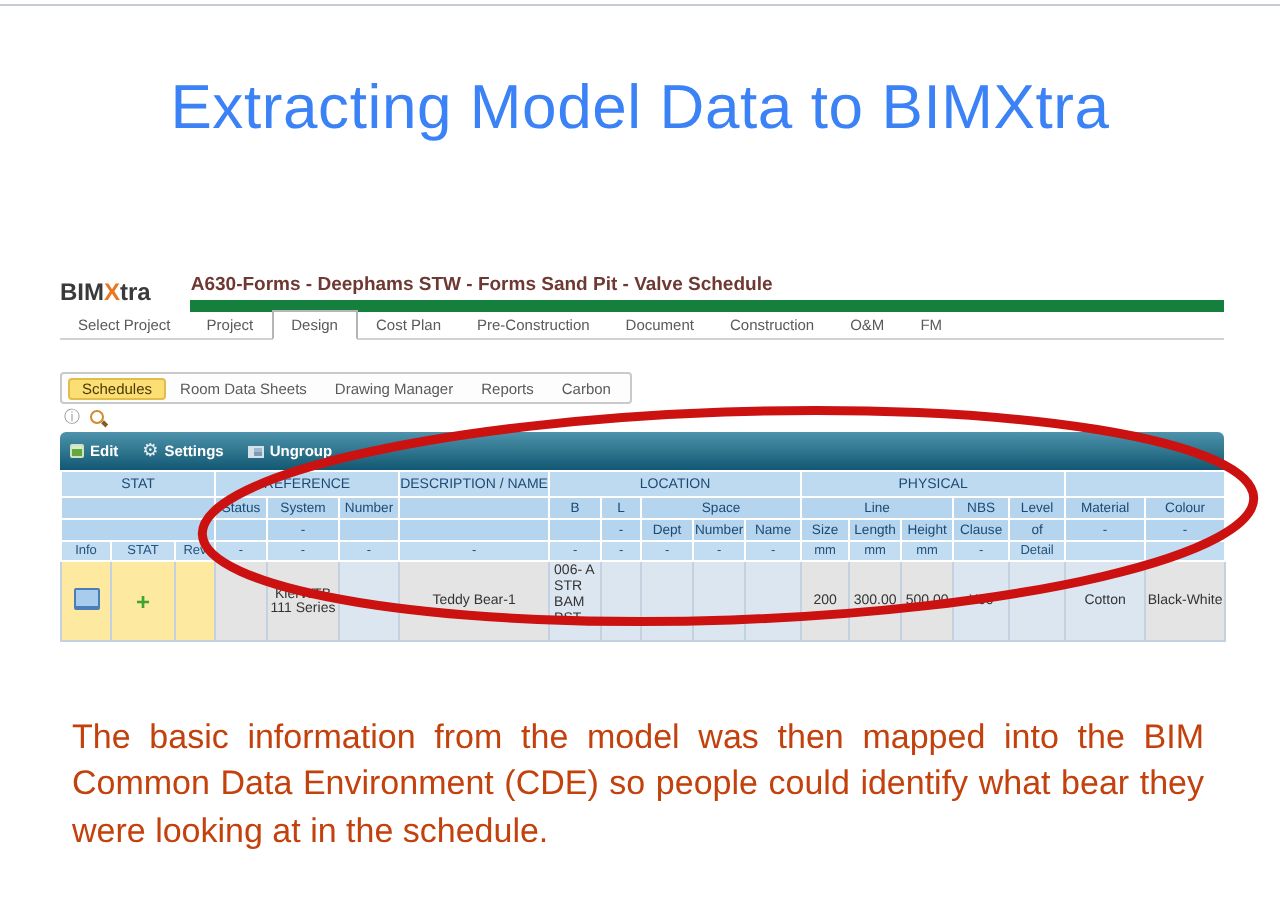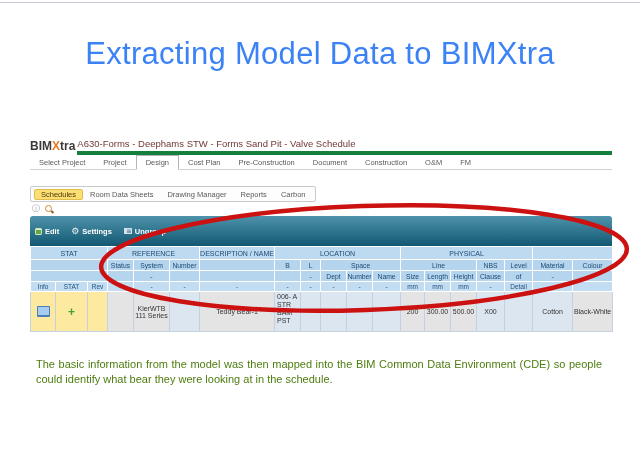--- a/index.html
+++ b/index.html
@@ -8,43 +8,43 @@
   .topline{position:absolute;top:2px;left:0;width:640px;height:1px;background:#c6ccd6;}
 
   .slide-title{position:absolute;top:36px;left:0;width:100%;text-align:center;
                font-size:31px;font-weight:400;color:#3b82f6;letter-spacing:.3px;margin:0;}
 
   
   .app{position:absolute;left:30px;top:138px;width:582px;font-family:"Liberation Sans",sans-serif;}
   .app-header{display:flex;align-items:center;height:16px;}
   .logo{font-weight:bold;font-size:12px;color:#3a3a3a;white-space:nowrap;}
   .logo .lx{color:#e87722;}
-  .app-title{font-weight:normal;font-size:9.5px;color:#6e3833;margin-left:2px;flex:1;
-             border-bottom:4px solid #15803d;padding-bottom:2px;white-space:nowrap;overflow:hidden;}
+  .app-title{font-weight:bold;font-size:9.5px;color:#6e3833;margin-left:20px;flex:1;
+             border-bottom:6px solid #15803d;padding-bottom:2px;white-space:nowrap;overflow:hidden;}
 
   .menu-row{display:flex;align-items:flex-end;height:15px;border-bottom:1px solid #d2d2d2;
             font-size:7.5px;color:#5a5a5a;text-align:center;}
   .menu-item{padding:2px 9px;white-space:nowrap;}
   .menu-item.selected{border:1px solid #b5b5b5;border-bottom:1px solid #fff;background:#fff;margin-bottom:-1px;}
 
   .subtab-row{display:flex;align-items:center;height:12px;width:fit-content;margin-top:16px;
               border:1px solid #c9c9c9;border-radius:2px;background:#fdfdfd;
               font-size:7.5px;color:#5a5a5a;padding:1px 3px;}
   .subtab{padding:1px 7px;white-space:nowrap;}
   .subtab.selected{background:#fbdf74;border:1px solid #e3bd4a;border-radius:2px;color:#4a3a05;padding:0 6px;}
 
   .icons-row{height:12px;display:flex;align-items:center;gap:5px;padding:1px 0 1px 2px;}
   .icon-info{color:#9a9a9a;font-size:8px;line-height:1;}
   .icon-search{position:relative;display:inline-block;width:9px;height:9px;}
   .icon-search::before{content:"";position:absolute;left:0;top:0;width:5px;height:5px;
                        border:1.5px solid #d08a2f;border-radius:50%;}
   .icon-search::after{content:"";position:absolute;left:6px;top:6px;width:3px;height:1.5px;
                       background:#8a5a20;transform:rotate(45deg);}
 
-  .toolbar{height:30px;background:linear-gradient(#4e93ab,#135872);border-radius:3px 3px 0 0;
+  .toolbar{height:19px;background:linear-gradient(#4e93ab,#135872);border-radius:3px 3px 0 0;
            display:flex;align-items:center;color:#fff;font-size:7.5px;font-weight:bold;
            gap:12px;padding-left:5px;}
   .tool{display:flex;align-items:center;gap:3px;white-space:nowrap;}
   .icon-edit{display:inline-block;width:7px;height:7px;border-radius:1px;
              background:linear-gradient(#d8ecca 0 30%,#62a83e 30%);border:1px solid #cfe3c3;box-sizing:border-box;}
   .icon-gear{font-size:9px;line-height:1;color:#e9eff3;font-weight:normal;}
   .icon-ungroup{display:inline-block;width:8px;height:6px;background:#9fb8cc;
                 border:1px solid #d5e2ec;box-sizing:border-box;
                 box-shadow:inset 2px 0 0 #d5e2ec, inset 0 -2px 0 #7d9cb4;}
 
@@ -60,22 +60,22 @@
   tr.datarow td.grey{background:#e4e4e4;}
   tr.datarow td.yellow{background:#fee9a0;}
   tr.datarow td.loc{text-align:left;vertical-align:top;padding:1px 0 0 2px;line-height:1.15;}
   .icon-monitor{display:inline-block;width:11px;height:8px;background:#a8cdec;
                 border:1px solid #4a7ebb;border-radius:1px;border-bottom:2px solid #4a7ebb;}
   .icon-plus{color:#3fa434;font-size:12px;font-weight:bold;line-height:1;}
 
   
   .annotation-svg{position:absolute;left:0;top:0;pointer-events:none;}
 
-  .body-text{position:absolute;left:36px;top:357px;width:566px;font-size:11px;
-             line-height:1.37;color:#4d7c0f;text-align:justify;margin:0;}
+  .body-text{position:absolute;left:36px;top:357px;width:566px;font-size:17px;
+             line-height:1.37;color:#c2410c;text-align:justify;margin:0;}
 </style>
 </head>
 <body>
 
 <div class="slide">
   <div class="topline"></div>
 
   <h1 class="slide-title">Extracting Model Data to BIMXtra</h1>
 
   <div class="app">

